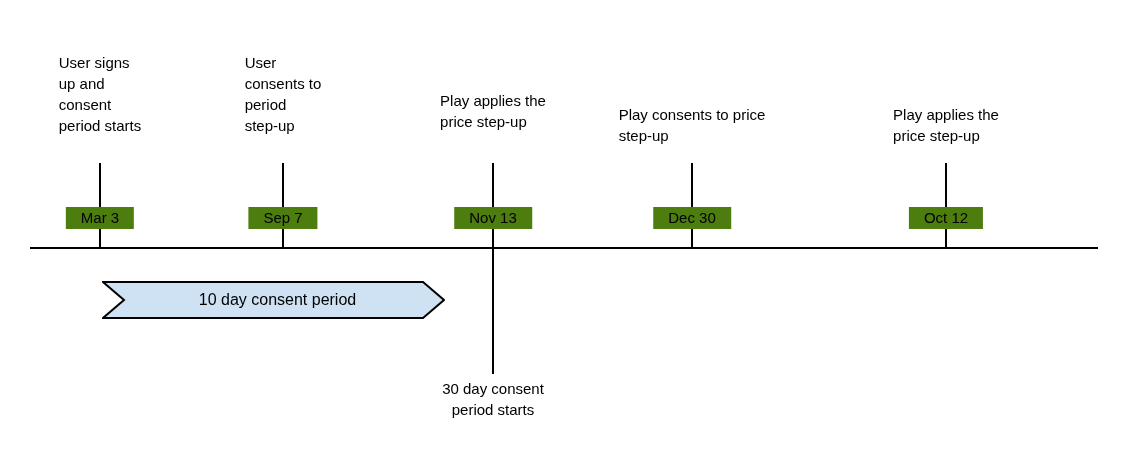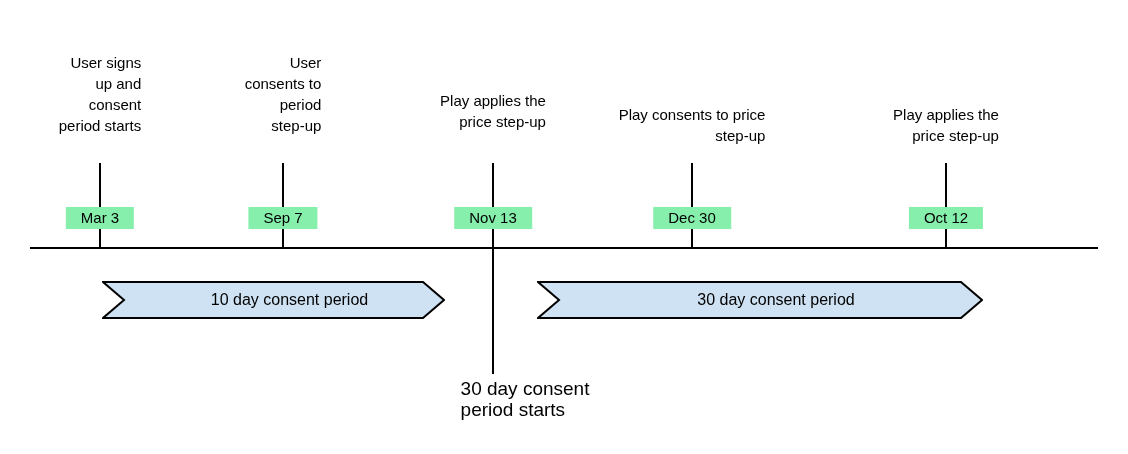--- a/index.html
+++ b/index.html
@@ -30,32 +30,32 @@
     position: absolute;
     width: 2px;
     background: #000000;
     transform: translateX(-50%);
     z-index: 1;
   }
   
   .event-label {
     position: absolute;
     transform: translateX(-50%);
-    text-align: right;
+    text-align: left;
     white-space: pre-line;
     font-size: 15px;
     line-height: 21px;
     z-index: 2;
   }
   
   .date-label {
     position: absolute;
     top: 207px;
     transform: translateX(-50%);
-    background: #86efac;
+    background: #4d7c0f;
     padding: 1px 15px;
     font-size: 15px;
     line-height: 20px;
     white-space: nowrap;
     z-index: 3;
   }
   
   .period {
     position: absolute;
     top: 281px;
@@ -63,37 +63,37 @@
     z-index: 2;
   }
   .period svg { display: block; }
   .period polygon {
     stroke: #000000;
     stroke-width: 2;
     stroke-linejoin: miter;
   }
   .period-label {
     position: absolute;
-    left: 16px;
+    left: 4px;
     top: 0;
     width: 100%;
     height: 38px;
     line-height: 38px;
     text-align: center;
     font-size: 16px;
     z-index: 2;
   }
   
   .note {
     position: absolute;
     transform: translateX(-50%);
+    text-align: center;
     white-space: pre-line;
-    font-size: 19px;
+    font-size: 15px;
     line-height: 21px;
-    margin-left: 32px;
   }
 </style>
 </head>
 <body>
 
 <div class="stage">
 
   <div class="axis"></div>
 
   <div class="event-label" style="left:100px; top:52px">User signs
@@ -125,23 +125,17 @@
   <div class="tick" style="left:946px; top:163px; height:85px"></div>
   <div class="date-label" style="left:946px">Oct 12</div>
 
   <div class="period" style="left:102px; width:343px">
     <svg width="343" height="38" viewBox="0 0 343 38">
       <polygon points="1,1 321,1 342,19 321,37 1,37 22,19" fill="#cfe2f3"></polygon>
     </svg>
     <div class="period-label">10 day consent period</div>
   </div>
 
-  <div class="period" style="left:537px; width:446px">
-    <svg width="446" height="38" viewBox="0 0 446 38">
-      <polygon points="1,1 424,1 445,19 424,37 1,37 22,19" fill="#cfe2f3"></polygon>
-    </svg>
-    <div class="period-label">30 day consent period</div>
-  </div>
 
   <div class="note" style="left:493px; top:378px">30 day consent
 period starts</div>
 
 </div>
 
 </body></html>

